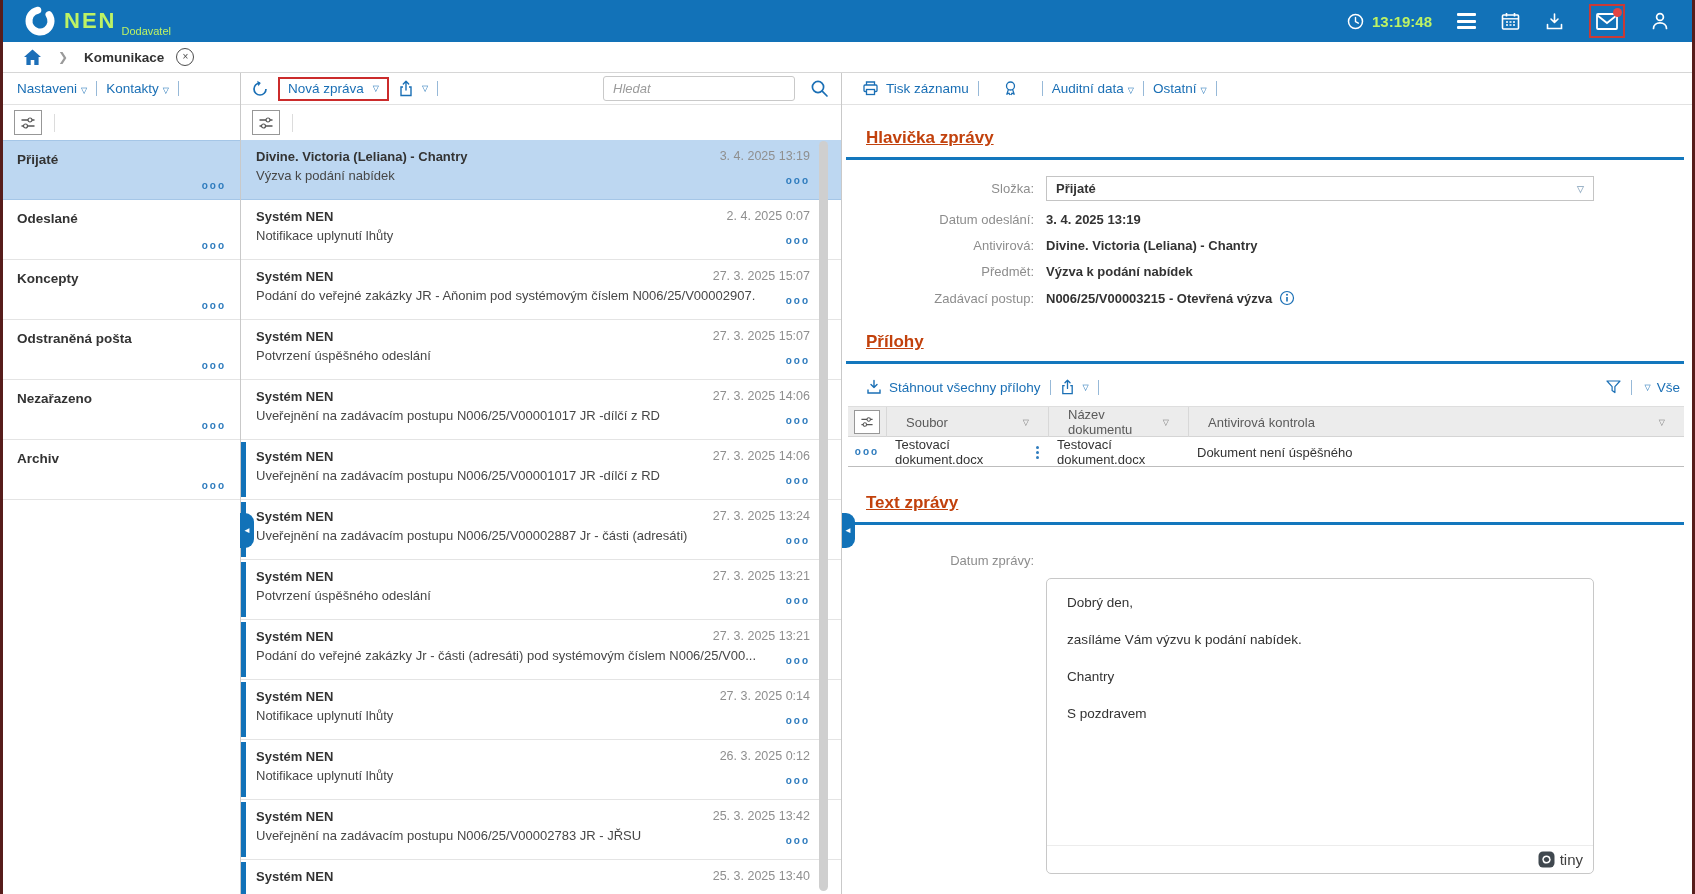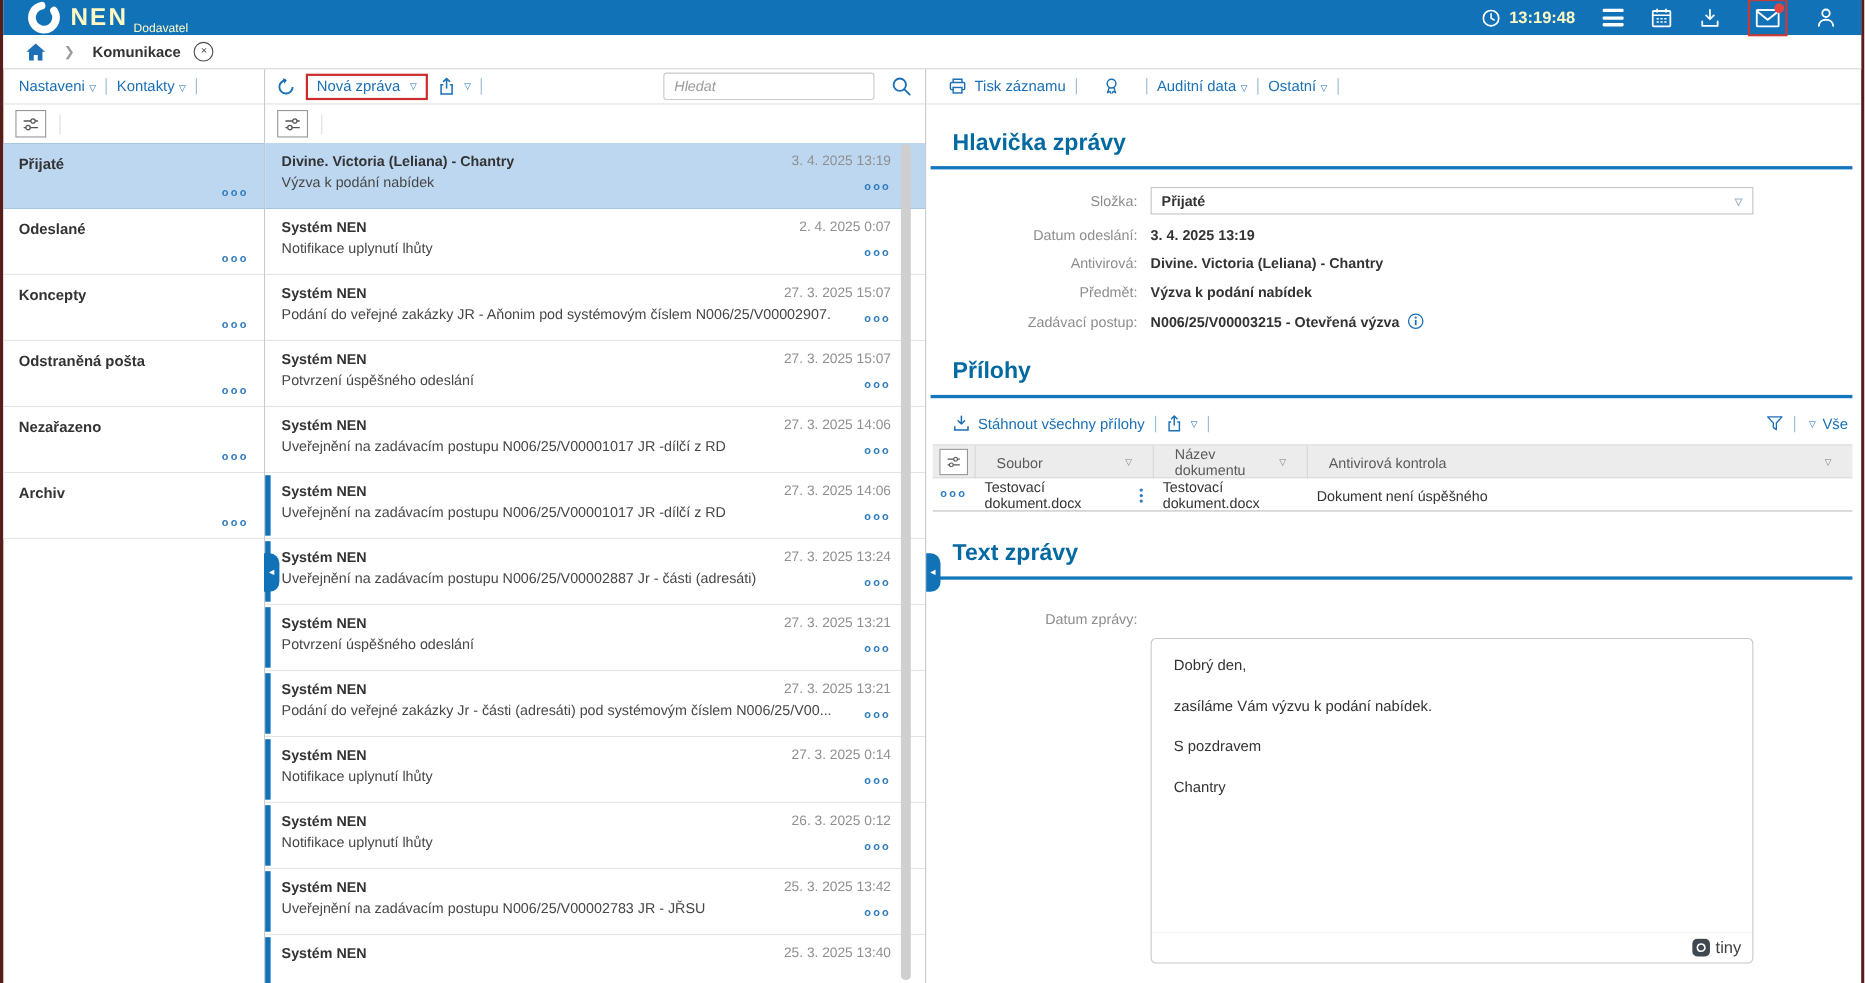--- a/index.html
+++ b/index.html
@@ -2,21 +2,21 @@
 <html><head>
 <meta charset="utf-8">
 <style>
   html,body{margin:0;padding:0;}
   body{width:1695px;height:894px;overflow:hidden;background:#fff;
        font-family:"Liberation Sans",sans-serif;-webkit-font-smoothing:antialiased;}
   .frame{box-sizing:border-box;width:1695px;height:894px;display:flex;flex-direction:column;
          border-left:3px solid #571d1b;border-right:3px solid #571d1b;background:#fff;}
 
   
-  .topbar{height:32px;background:#1272b8;display:flex;align-items:center;padding:0 22px 0 20px;flex:none;color:#fef9c3;}
+  .topbar{height:42px;background:#1272b8;display:flex;align-items:center;padding:0 22px 0 20px;flex:none;color:#bef264;}
   .brand{display:flex;align-items:flex-end;}
   .brand-name{font-size:22px;font-weight:bold;letter-spacing:2px;line-height:20px;margin-left:7px;}
   .brand-sub{font-size:11px;margin-left:5px;margin-bottom:-6px;}
   .topbar-right{margin-left:auto;display:flex;align-items:center;gap:25px;}
   .clockwrap{display:flex;align-items:center;gap:8px;font-size:15px;font-weight:bold;}
   .burger{display:flex;flex-direction:column;gap:3.5px;cursor:pointer;}
   .burger i{display:block;width:19px;height:3px;background:#fff;border-radius:1px;}
   .mailbox{position:relative;width:36px;height:34px;border:2px solid #c93a36;display:flex;align-items:center;justify-content:center;box-sizing:border-box;}
   .maildot{position:absolute;top:2px;right:1px;width:9px;height:9px;border-radius:50%;background:#e04543;}
 
@@ -60,21 +60,21 @@
   .msg .more{right:31px;bottom:13px;}
   .msg.unread::before{content:"";position:absolute;left:0;top:2px;bottom:2px;width:5px;background:#1272b8;}
   .msg.selected{background:#bdd7f1;border-bottom:1px solid #a5c6e7;}
   .vscroll{position:absolute;right:13px;top:68px;bottom:3px;width:9px;border-radius:5px;background:#cfcfcf;cursor:pointer;}
   .collapse{position:absolute;left:-1px;top:440px;width:14px;height:35px;background:#1272b8;border-radius:0 9px 9px 0;
             display:flex;align-items:center;justify-content:center;color:#fff;font-size:8px;cursor:pointer;z-index:5;}
 
   
   .rtoolbar{padding-left:20px;}
   .detail{flex:1;overflow:hidden;padding:0 6px 0 4px;}
-  .sect-title{font-size:21px;font-weight:bold;color:#0369a1;margin:23px 0 9px 20px;}
+  .sect-title{font-size:17px;font-weight:bold;color:#c2410c;margin:23px 0 9px 20px;text-decoration:underline;}
   .sect-rule{height:3px;background:#1377bd;margin-right:2px;}
   .fields{display:grid;grid-template-columns:200px 1fr;row-gap:11px;margin-top:16px;align-items:center;}
   .flabel{text-align:right;padding-right:12px;font-size:13px;color:#8d8d8d;}
   .fvalue{font-size:13px;font-weight:bold;color:#333;display:flex;align-items:center;gap:7px;}
   .selectbox{width:548px;height:25px;box-sizing:border-box;border:1px solid #c4c4c4;display:flex;align-items:center;
              justify-content:space-between;padding:0 9px;cursor:pointer;background:#fff;}
   .selectbox .dd{color:#9db4c8;font-size:9px;}
 
   .att-toolbar{display:flex;align-items:center;gap:9px;margin:9px 2px 0 20px;height:28px;font-size:13.5px;color:#1a6fb5;}
   .att-right{margin-left:auto;display:flex;align-items:center;gap:9px;padding-right:4px;}
@@ -501,22 +501,22 @@
 
         <div class="sect-title" style="margin-top:26px;">Text zprávy</div>
         <div class="sect-rule"></div>
         <div class="bodygrid">
           <div class="blabel">Datum zprávy:</div>
           <div class="editor">
             <div>
 
             <p class="msg-p">Dobrý den,</p>
                 <p class="msg-p">zasíláme Vám výzvu k podání nabídek.</p>
+                <p class="msg-p">Chantry</p>
                 <p class="msg-p">S pozdravem</p>
-                <p class="msg-p">Chantry</p>
               </div>
             <div class="ed-foot">
               <span>
                 <svg width="17" height="17" viewBox="0 0 17 17">
                     <rect x="0.5" y="0.5" width="16" height="16" rx="4.5" fill="#40484f"></rect>
                     <path d="M5 8.6C5.2 6.6 6.6 5.2 8.6 5.2c1.6 0 2.8 1 3.1 2.3M12 8.4c-.2 2-1.6 3.4-3.6 3.4-1.6 0-2.8-1-3.1-2.3" fill="none" stroke="#fff" stroke-width="1.5" stroke-linecap="round"></path>
                   </svg>
               </span>
               <span class="tinytext">tiny</span>
             </div>

